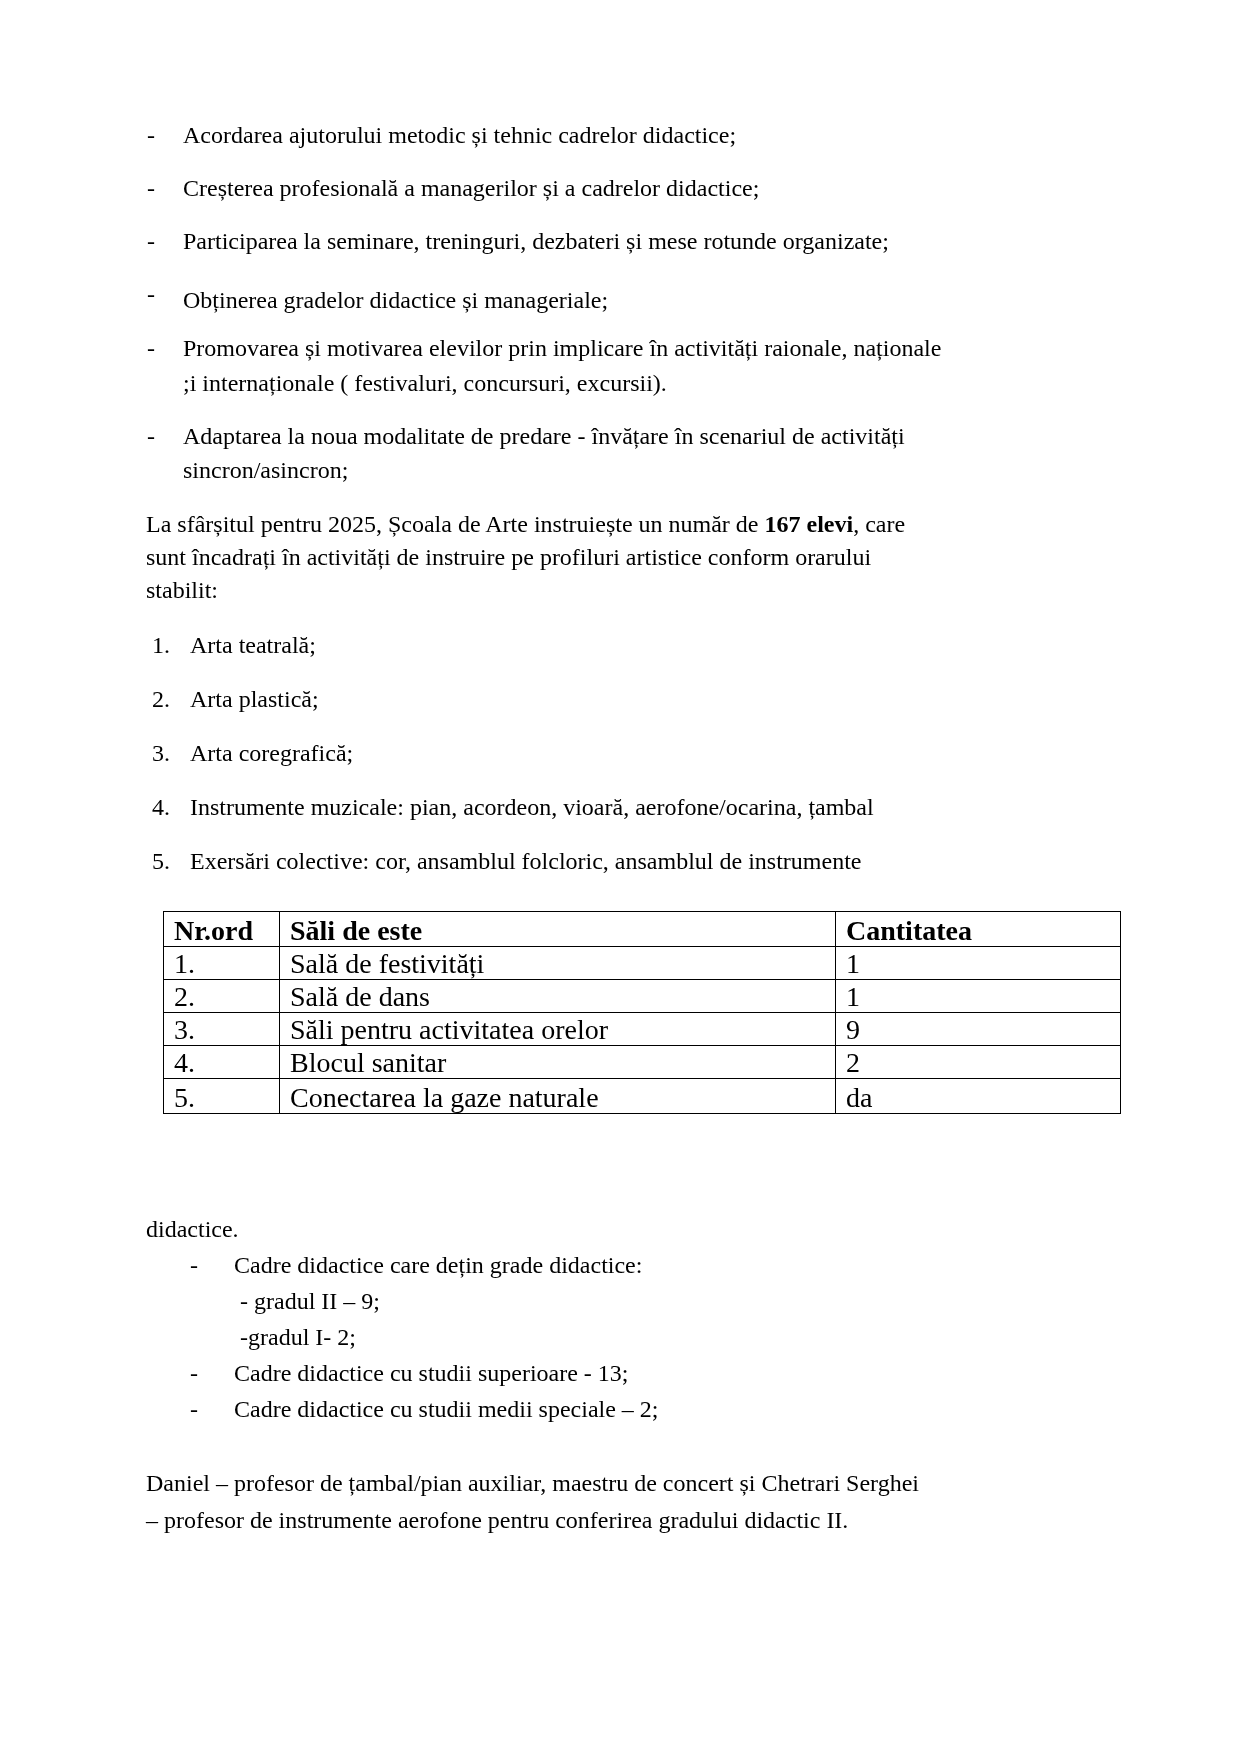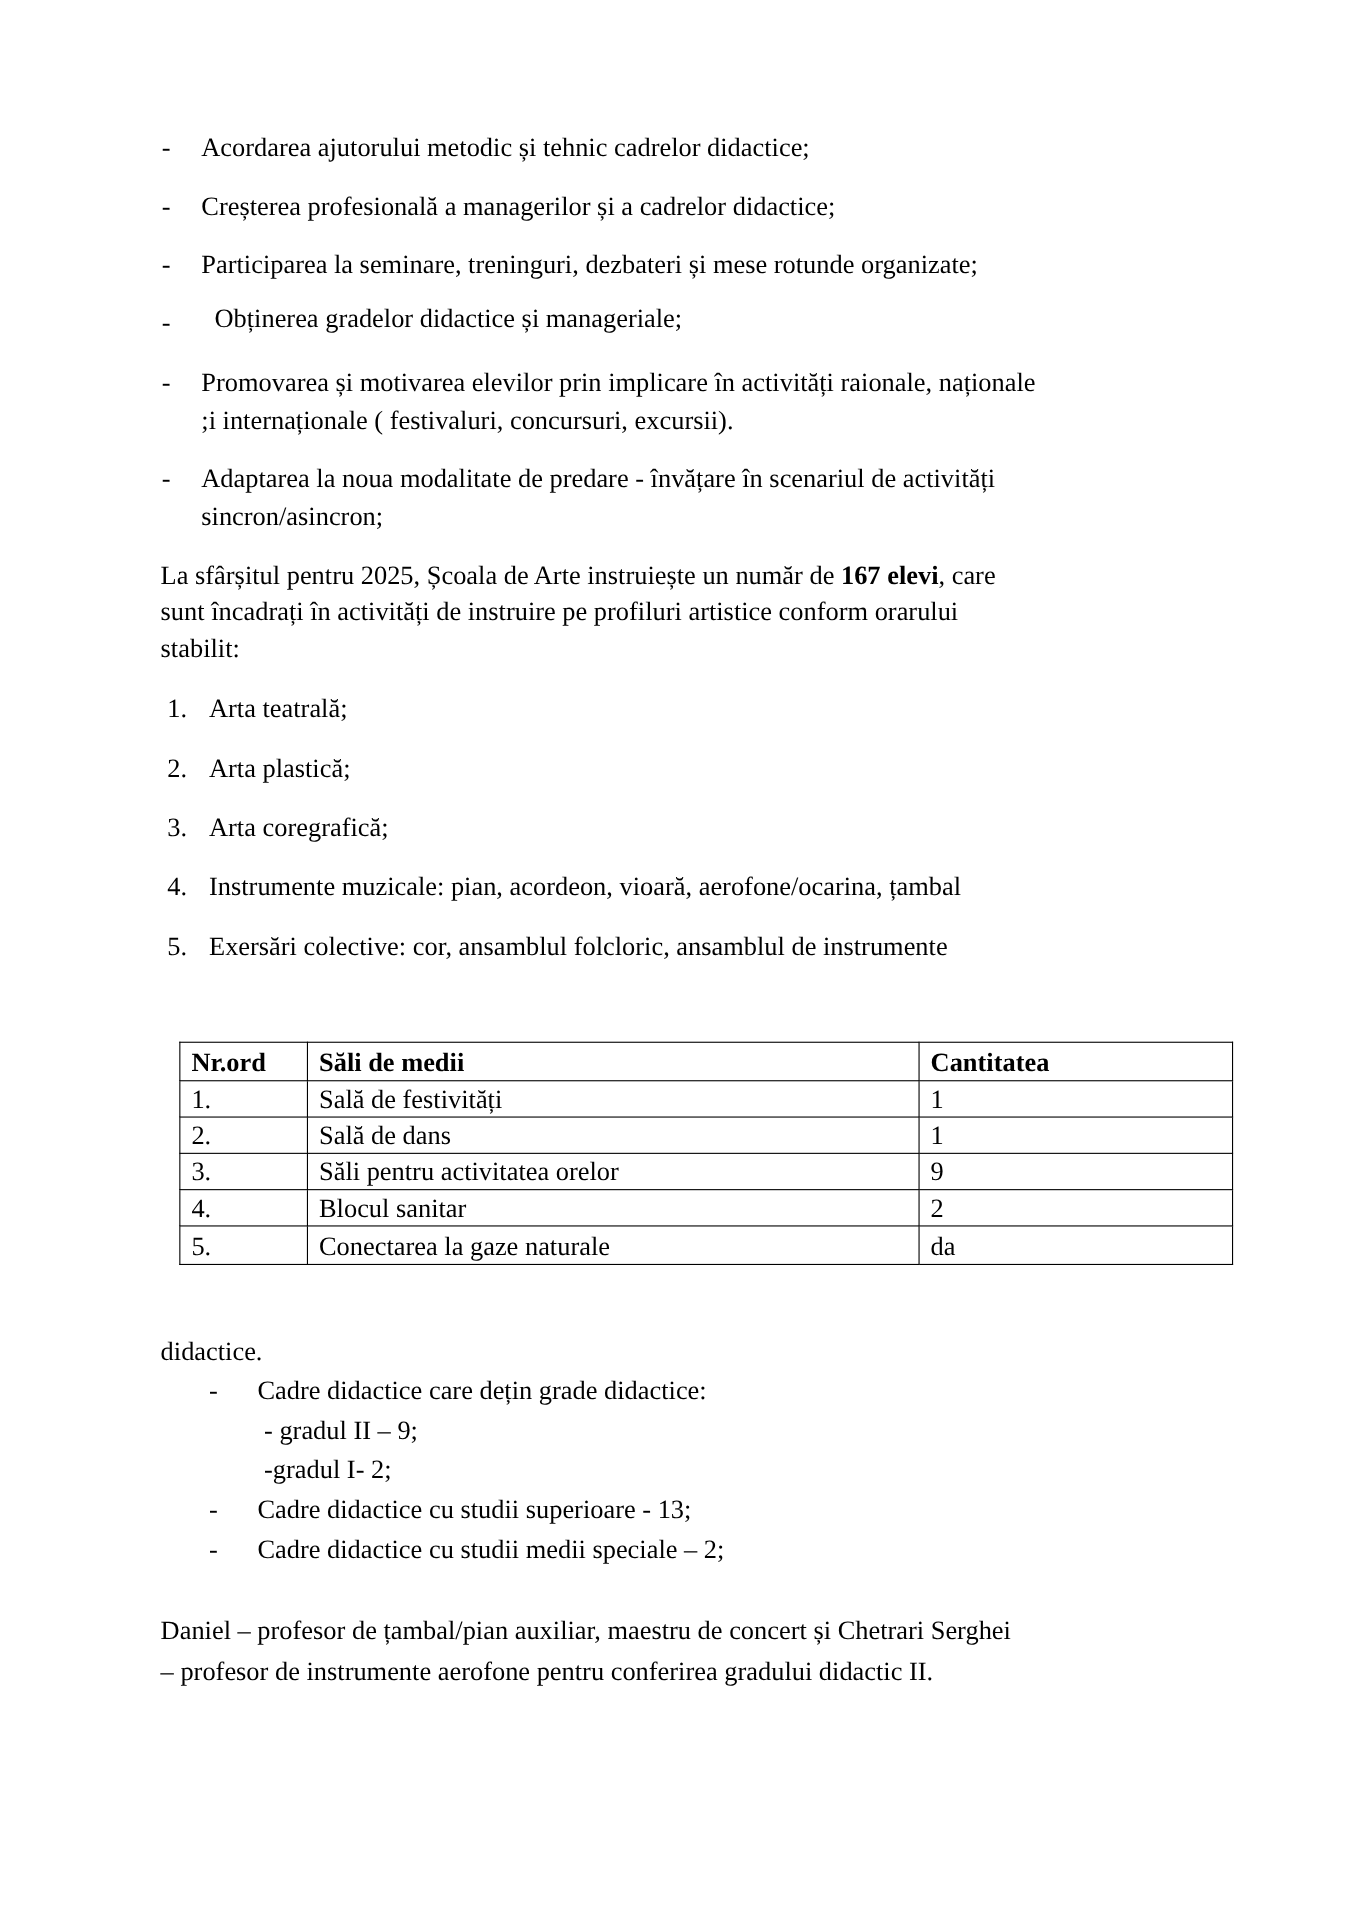--- a/index.html
+++ b/index.html
@@ -5,22 +5,22 @@
     html, body { margin: 0; padding: 0; background: #ffffff; }
     body {
       width: 1241px; height: 1755px; position: relative; overflow: hidden;
       font-family: "Liberation Serif", "DejaVu Serif", serif;
       color: #000; font-size: 24px;
     }
     .page { position: absolute; left: 0; top: 0; width: 1241px; height: 1755px; }
     .abs { position: absolute; white-space: nowrap; line-height: 34px; }
     .b { font-weight: bold; }
     table.spaces {
-      position: absolute; left: 163px; top: 947px; width: 958px;
-      border-collapse: collapse; font-size: 24px;
+      position: absolute; left: 163px; top: 911px; width: 958px;
+      border-collapse: collapse; font-size: 28px;
     }
     table.spaces td, table.spaces th {
       border: 1.5px solid #000; padding: 0 10px; text-align: left; height: 32px;
       line-height: 30px; font-weight: normal; vertical-align: bottom;
     }
     table.spaces th { font-weight: bold; height: 34px; }
     table.spaces tr.last td { height: 34px; }
     .c1 { width: 95px; } .c2 { width: 535px; }
   </style>
 </head>
@@ -32,21 +32,21 @@
     <span class="abs" style="left:147px;top:118px;">-</span>
     <span class="abs" style="left:183px;top:118px;">Acordarea ajutorului metodic și tehnic cadrelor didactice;</span>
 
     <span class="abs" style="left:147px;top:171px;">-</span>
     <span class="abs" style="left:183px;top:171px;">Creșterea profesională a managerilor și a cadrelor didactice;</span>
 
     <span class="abs" style="left:147px;top:224px;">-</span>
     <span class="abs" style="left:183px;top:224px;">Participarea la seminare, treninguri, dezbateri și mese rotunde organizate;</span>
 
     <span class="abs" style="left:147px;top:277px;">-</span>
-    <span class="abs" style="left:183px;top:273px;margin-left:12px;">Obținerea gradelor didactice și manageriale;</span>
+    <span class="abs" style="left:183px;top:283px;">Obținerea gradelor didactice și manageriale;</span>
 
     <span class="abs" style="left:147px;top:331px;">-</span>
     <span class="abs" style="left:183px;top:331px;">Promovarea și motivarea elevilor prin implicare în activități raionale, naționale</span>
     <span class="abs" style="left:183px;top:366px;">;i internaționale  ( festivaluri, concursuri, excursii).</span>
 
     <span class="abs" style="left:147px;top:419px;">-</span>
     <span class="abs" style="left:183px;top:419px;">Adaptarea la noua modalitate de predare - învățare în scenariul de activități</span>
     <span class="abs" style="left:183px;top:453px;">sincron/asincron;</span>
   </div>
 
@@ -73,21 +73,21 @@
 
     <span class="abs" style="left:152px;top:844px;">5.</span>
     <span class="abs" style="left:190px;top:844px;">Exersări colective: cor, ansamblul folcloric, ansamblul de instrumente</span>
   </div>
 
 
   <table class="spaces">
     <tbody>
         <tr>
       <th class="c1">Nr.ord</th>
-      <th class="c2">Săli de medii</th>
+      <th class="c2">Săli de este</th>
       <th>Cantitatea</th>
     </tr>
     <tr>
       <td>1.</td>
       <td>Sală de  festivități</td>
       <td>1</td>
     </tr>
     <tr>
       <td>2.</td>
       <td>Sală de dans</td>

